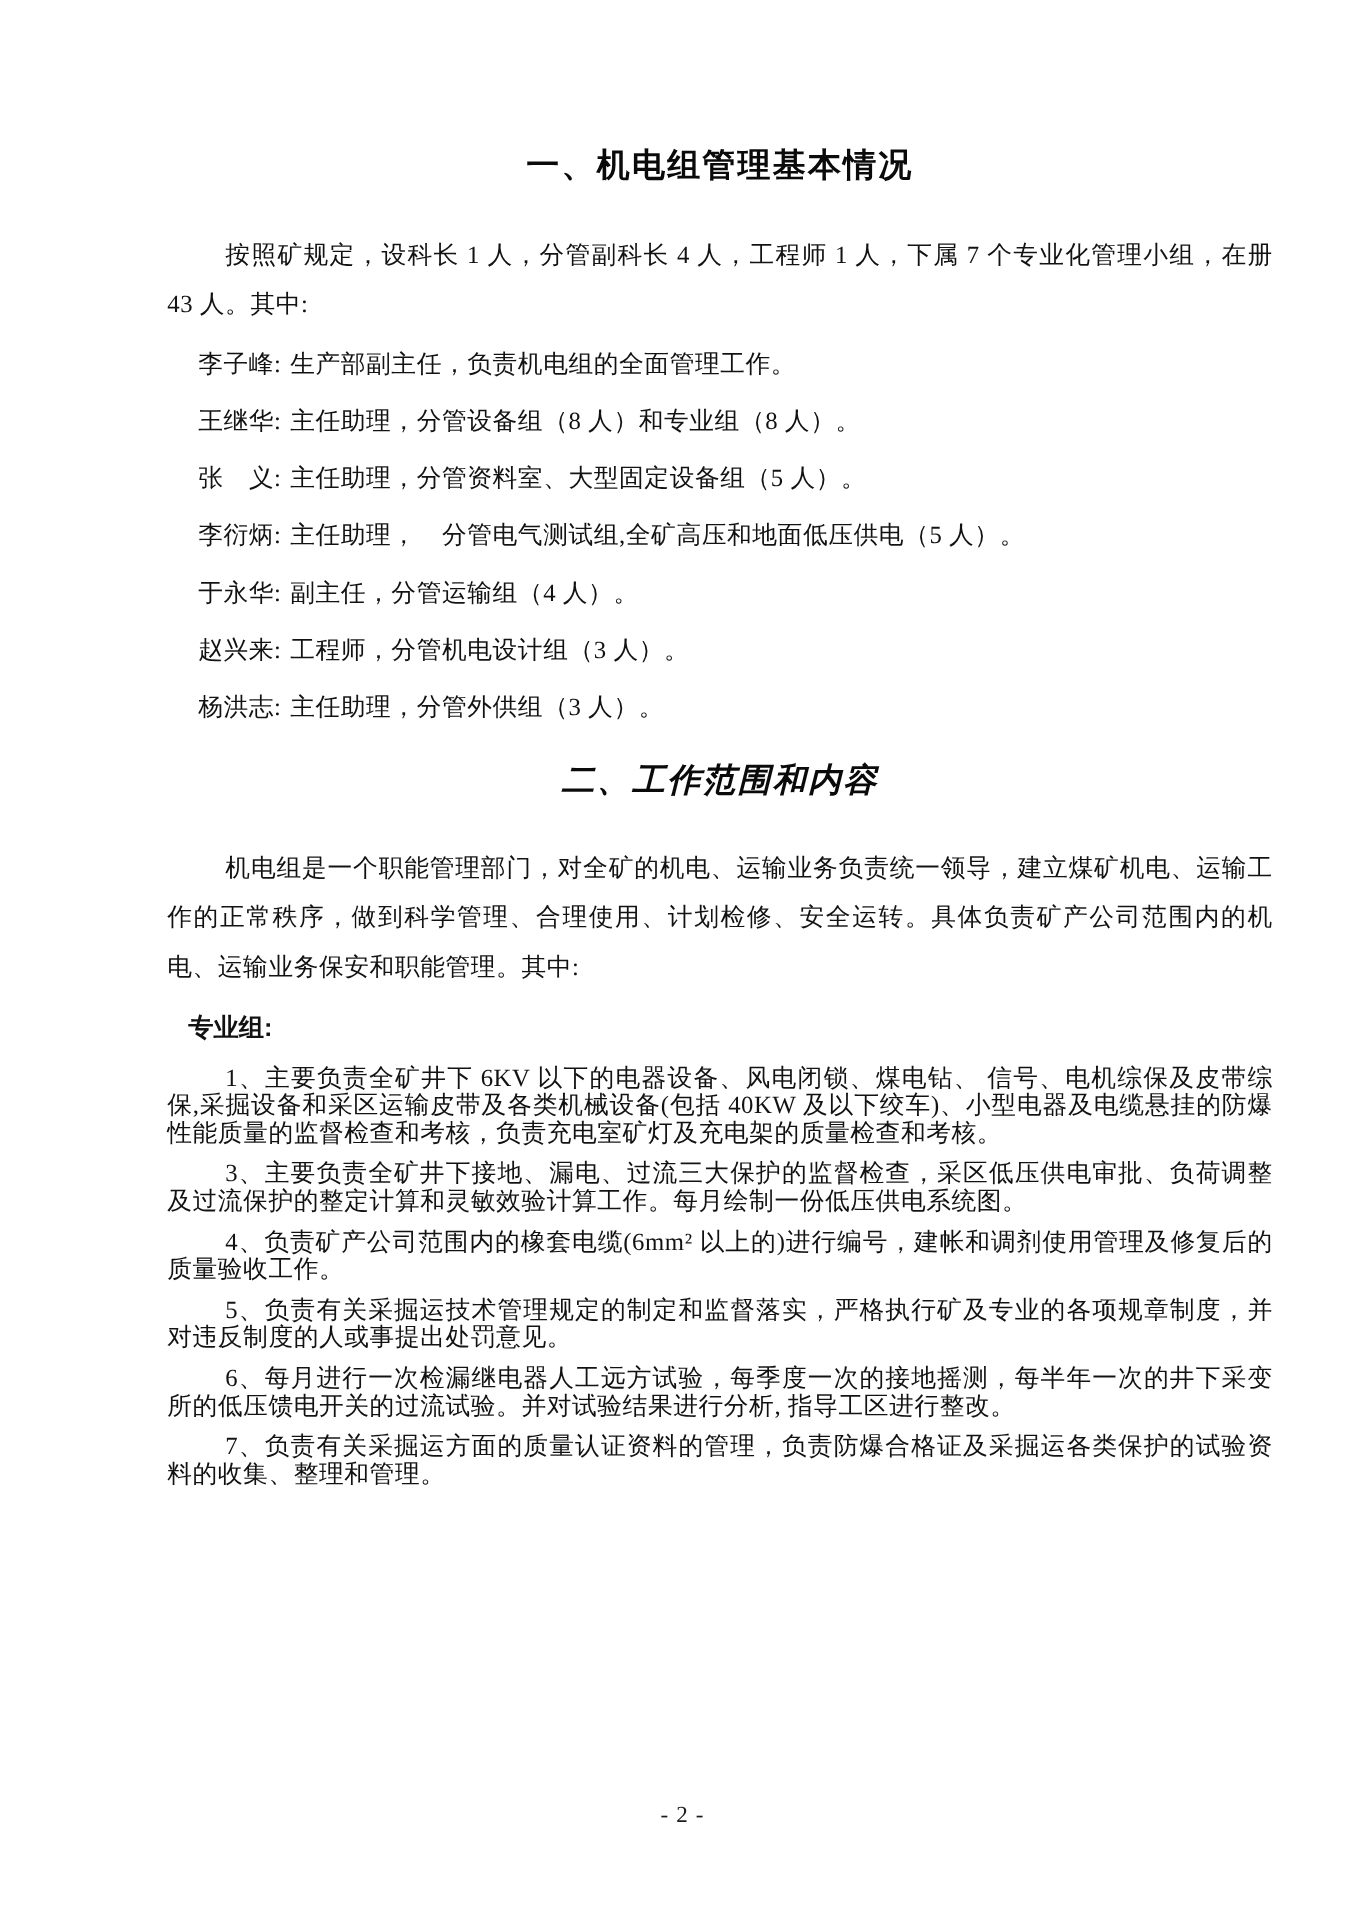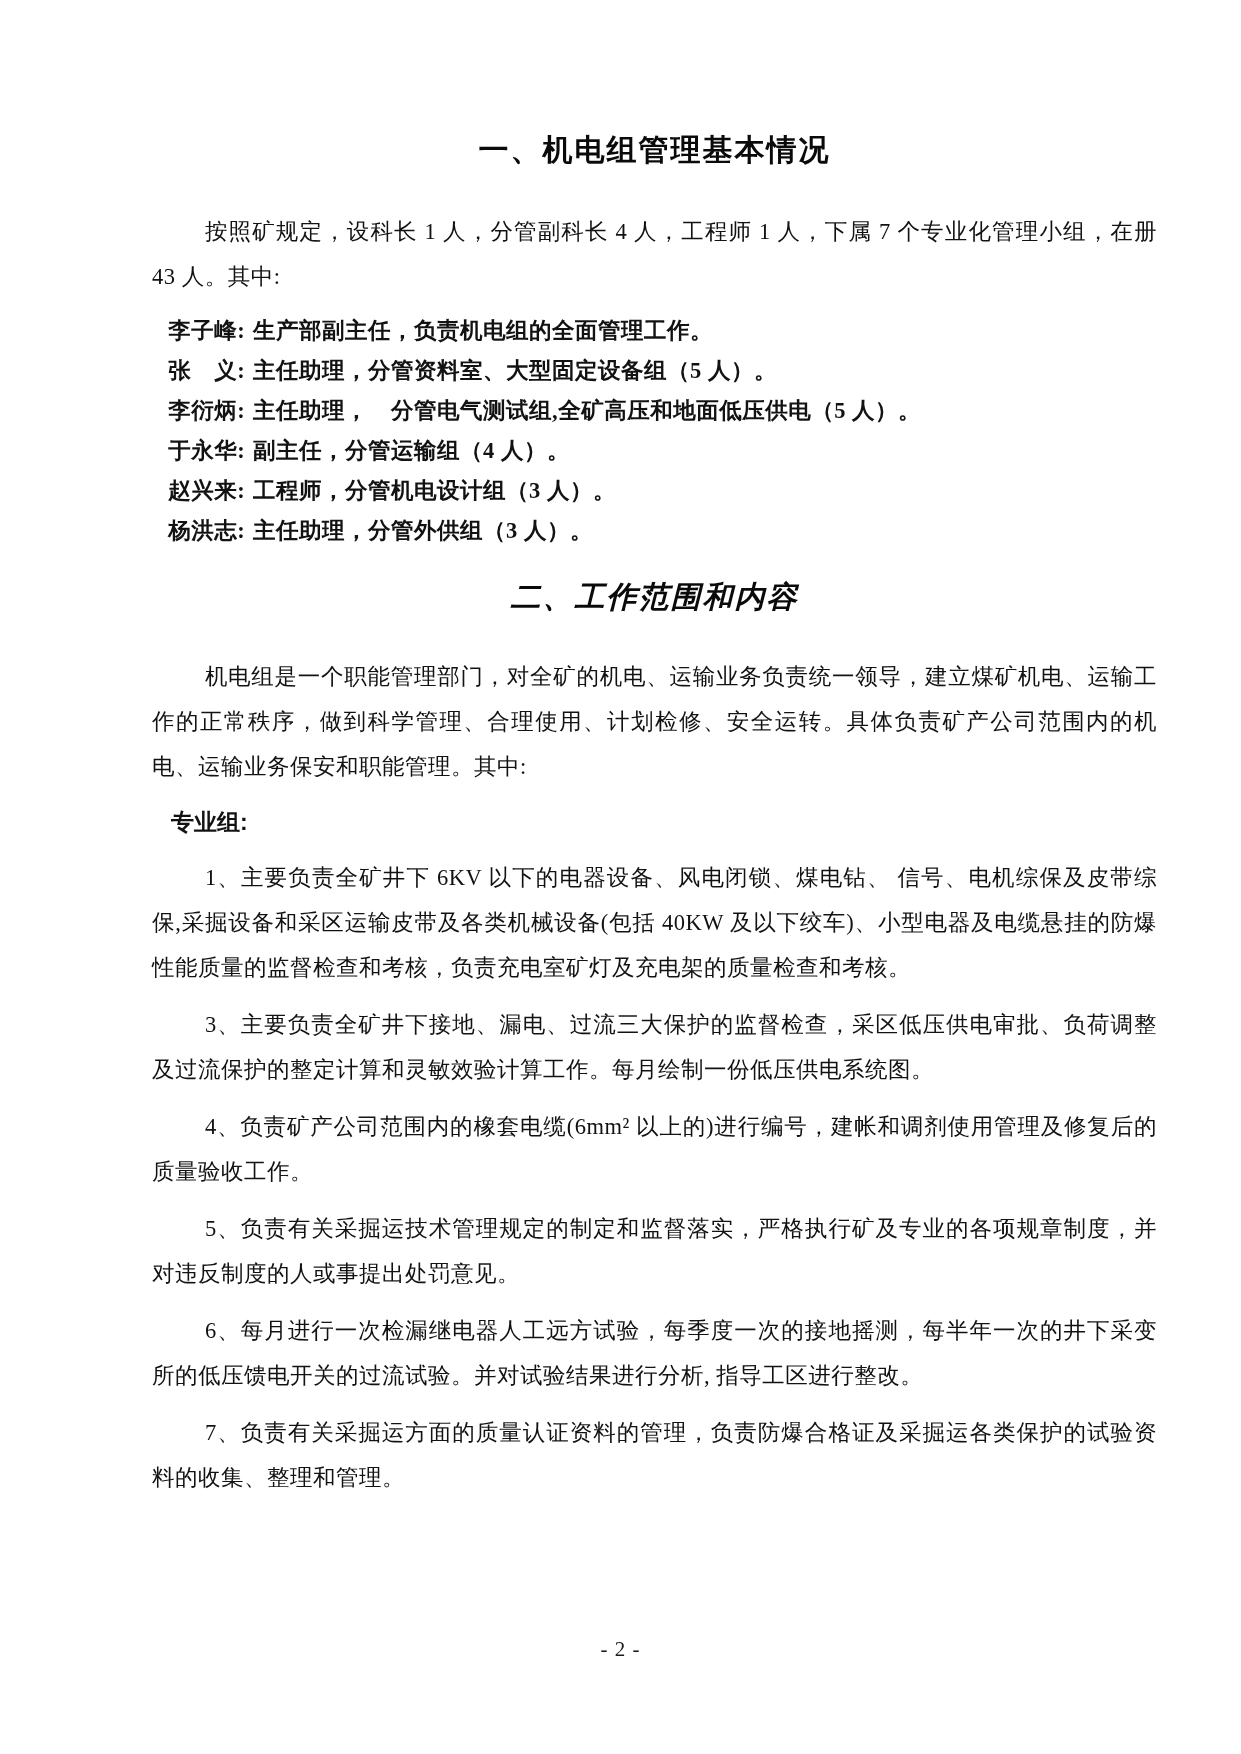--- a/index.html
+++ b/index.html
@@ -30,37 +30,36 @@
     font-style: italic;
   }
   .para {
     margin: 12px;
     text-align: justify;
     text-indent: 2.35em;
     line-height: 45px;
     letter-spacing: 0.5px;
   }
   .member {
-    margin: 0;
+    margin: 12px;
     padding-left: 1.25em;
     line-height: 40px;
     letter-spacing: 0.5px;
     white-space: nowrap;
-    font-weight: bold;
   }
   .member .member-name { margin-right: 0.35em; }
   .subheading {
     font-family: "Liberation Sans", "DejaVu Sans", sans-serif;
     font-weight: bold;
     font-size: 23px;
     margin: 12px 0 8px 0;
     padding-left: 1.35em;
     line-height: 42px;
   }
-  .items .para { line-height: 45px; }
+  .items .para { line-height: 25px; }
   .footer {
     position: absolute;
     left: 0;
     right: 0;
     bottom: 92px;
     text-align: center;
     font-size: 21px;
     letter-spacing: 1px;
     color: #1a1a1a;
   }
@@ -70,20 +69,23 @@
 
 <div class="page">
 
   <h1 class="doc-title">一、机电组管理基本情况</h1>
 
   <p class="para">按照矿规定，设科长 1 人，分管副科长 4 人，工程师 1 人，下属 7 个专业化管理小组，在册 43 人。其中:</p>
 
   <div>
     <p class="member">
       <span class="member-name">李子峰:</span><span>生产部副主任，负责机电组的全面管理工作。</span>
+    </p>
+    <p class="member">
+      <span class="member-name">王继华:</span><span>主任助理，分管设备组（8 人）和专业组（8 人）。</span>
     </p>
     <p class="member">
       <span class="member-name">张　义:</span><span>主任助理，分管资料室、大型固定设备组（5 人）。</span>
     </p>
     <p class="member">
       <span class="member-name">李衍炳:</span><span>主任助理，　分管电气测试组,全矿高压和地面低压供电（5 人）。</span>
     </p>
     <p class="member">
       <span class="member-name">于永华:</span><span>副主任，分管运输组（4 人）。</span>
     </p>

